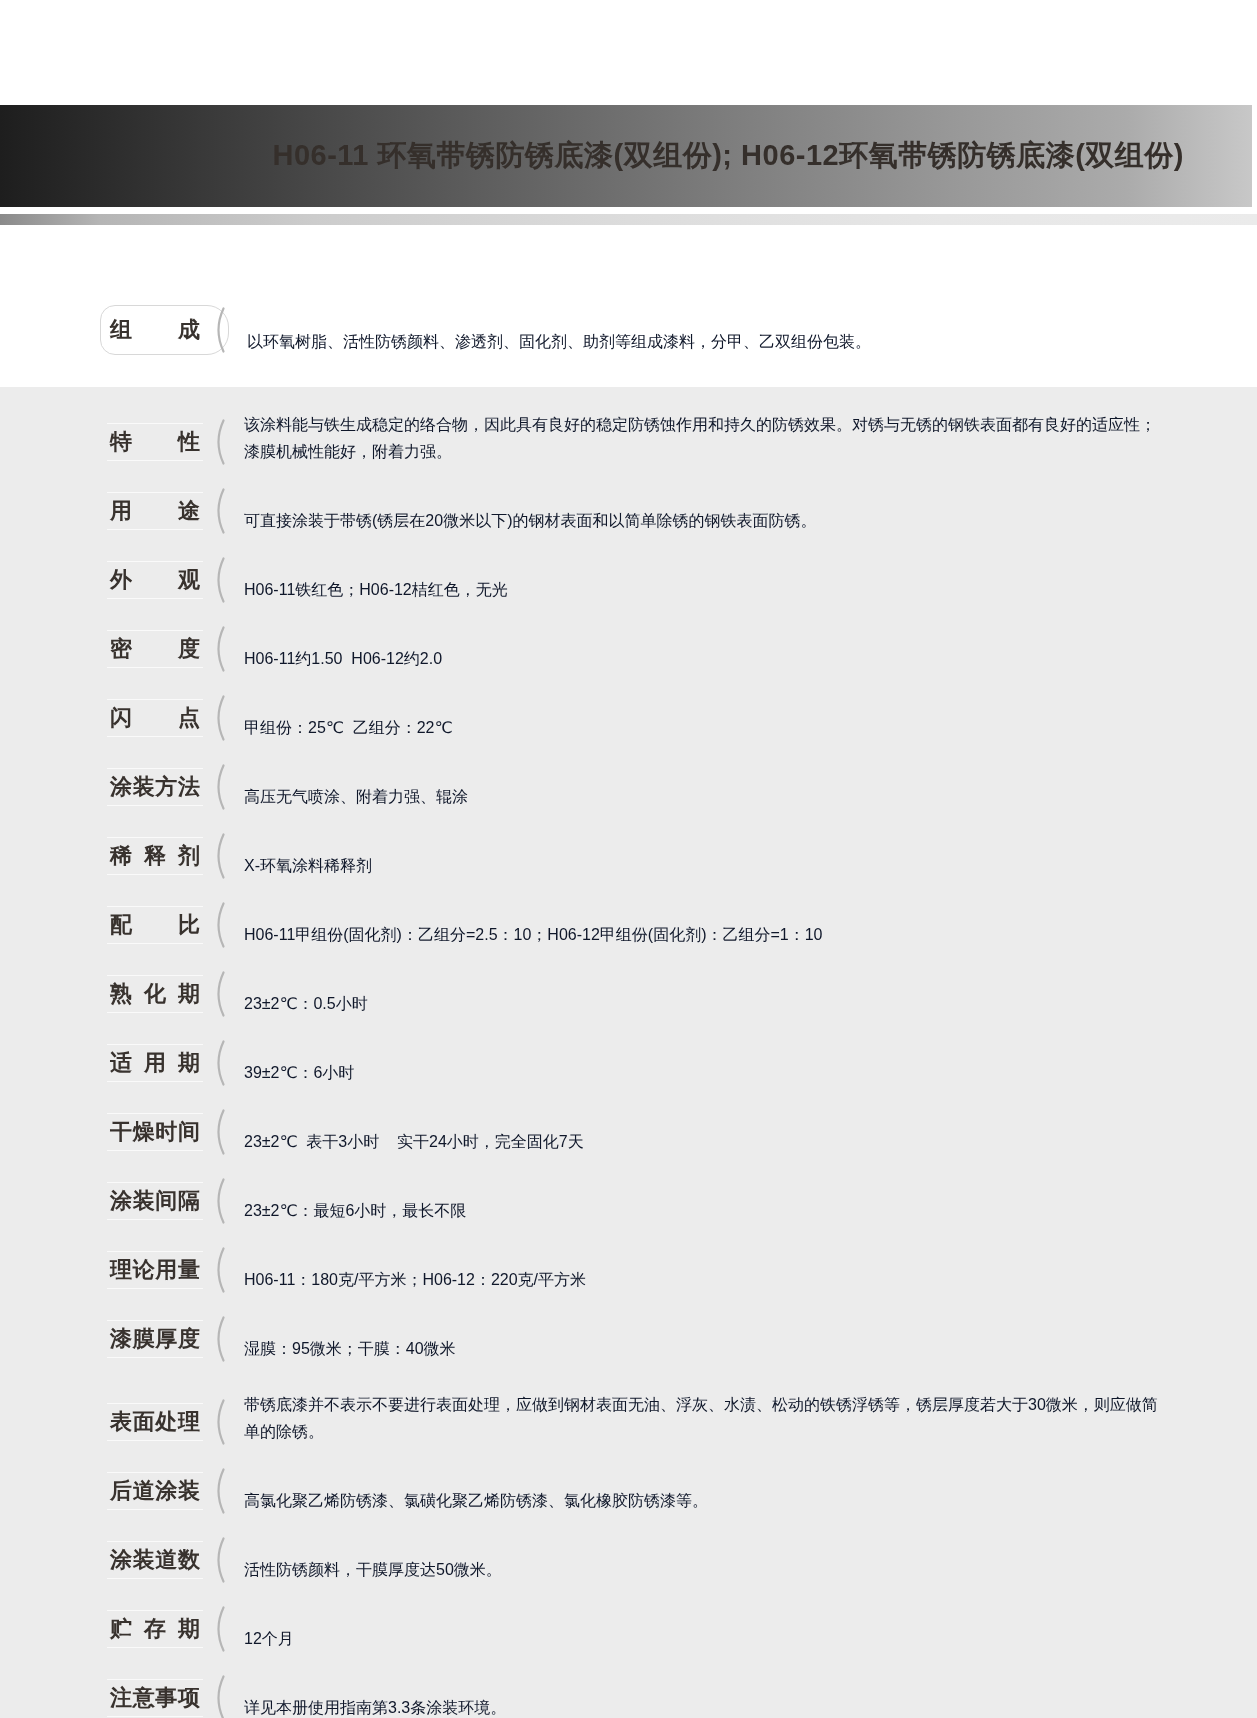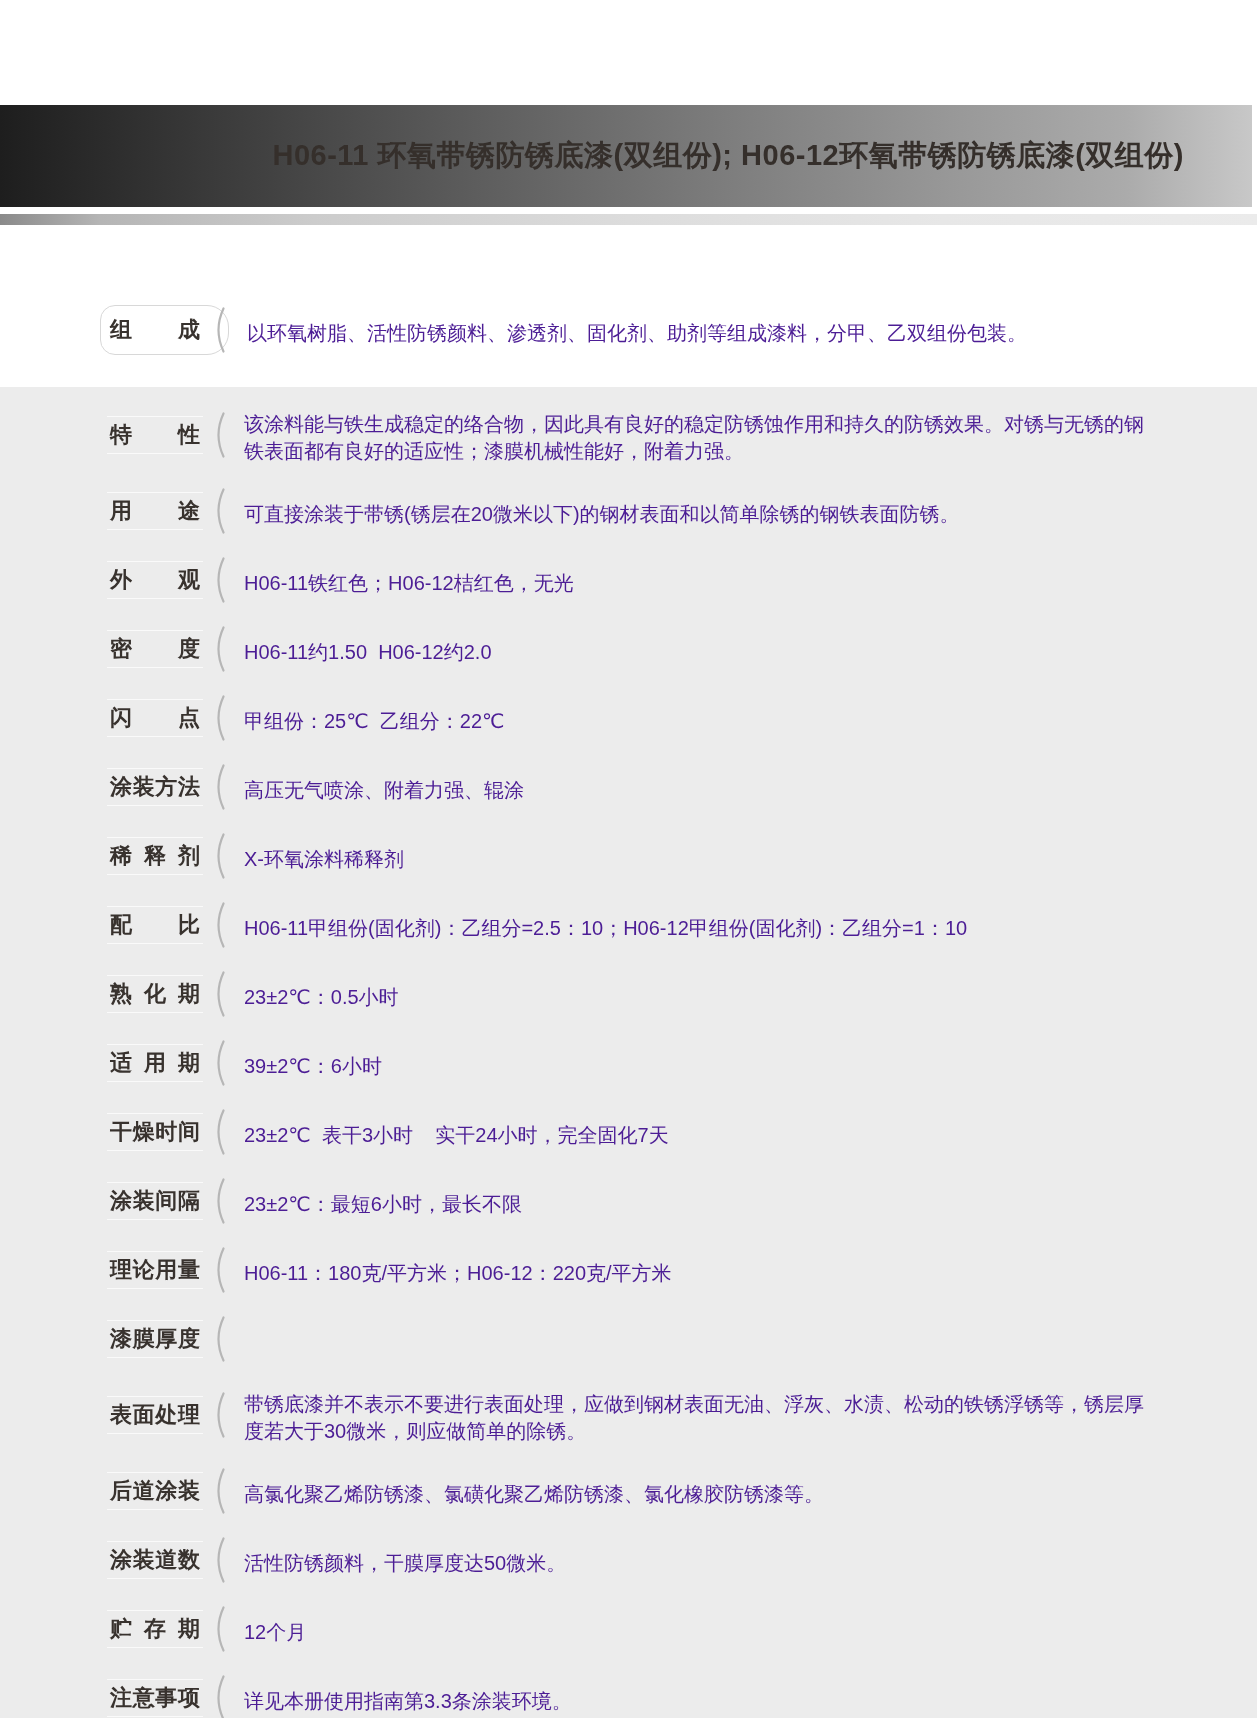--- a/index.html
+++ b/index.html
@@ -27,38 +27,38 @@
   
   .white-row-area{
     flex:none;background:#ffffff;
     padding:80px 0 9px 107px;
   }
   .gray-area{
     flex:1;background:#ececec;
     padding:18px 0 40px 107px;
   }
   .spec-row{
-    display:flex;align-items:center;
+    display:flex;align-items:flex-end;
     min-height:38px;margin-bottom:23px;
   }
   .label-box{
     display:flex;align-items:center;flex:none;
   }
   .label-text{
     display:block;width:96px;height:38px;box-sizing:border-box;
     padding:0 3px;line-height:36px;
     font-size:22px;font-weight:bold;color:#38322e;
     border-top:1px solid #fafafa;border-bottom:1px solid #fafafa;
     text-align:justify;text-align-last:justify;
     overflow:hidden;
   }
   .bracket{flex:none;margin-left:8px;overflow:visible;}
   .value{
     margin-left:18px;padding-top:6px;max-width:915px;
-    font-size:20px;line-height:27px;color:#4c1d95;
+    font-size:16px;line-height:27px;color:#0f172a;
     white-space:pre-wrap;
   }
   
   .spec-row--first .label-box{
     background:#fff;border:1px solid #d8d8d8;
     border-radius:15px 22px 22px 15px;
     margin-left:-7px;padding:1px 2px 1px 6px;
   }
   .spec-row--first .label-text{border-color:transparent;}
 </style>
@@ -203,20 +203,21 @@
     </div>
     <div class="value">H06-11：180克/平方米；H06-12：220克/平方米</div>
   </div>
       <div class="spec-row">
     <div class="label-box">
       <span class="label-text">漆膜厚度</span>
       <svg class="bracket" width="15" height="46" viewBox="0 0 15 46">
         <path d="M12.5,1.5 Q2.5,23 12.5,44.5" fill="none" stroke="#b6b6b6" stroke-width="2.2" stroke-linecap="round"></path>
       </svg>
     </div>
+    <div class="value">湿膜：95微米；干膜：40微米</div>
   </div>
       <div class="spec-row">
     <div class="label-box">
       <span class="label-text">表面处理</span>
       <svg class="bracket" width="15" height="46" viewBox="0 0 15 46">
         <path d="M12.5,1.5 Q2.5,23 12.5,44.5" fill="none" stroke="#b6b6b6" stroke-width="2.2" stroke-linecap="round"></path>
       </svg>
     </div>
     <div class="value">带锈底漆并不表示不要进行表面处理，应做到钢材表面无油、浮灰、水渍、松动的铁锈浮锈等，锈层厚度若大于30微米，则应做简单的除锈。</div>
   </div>

